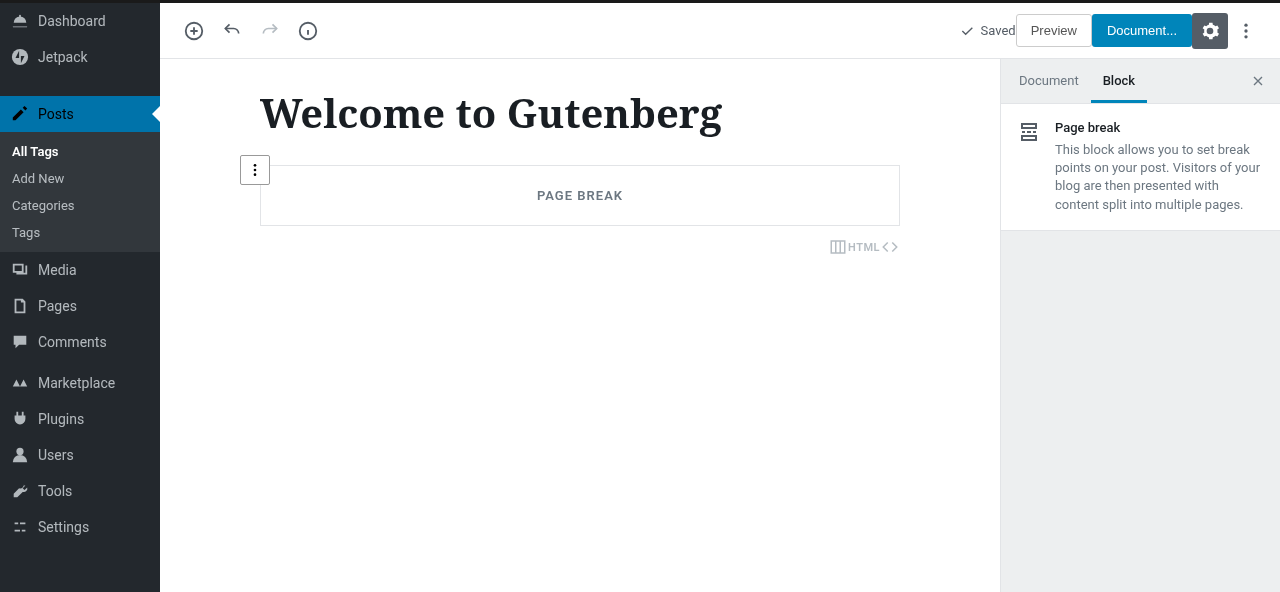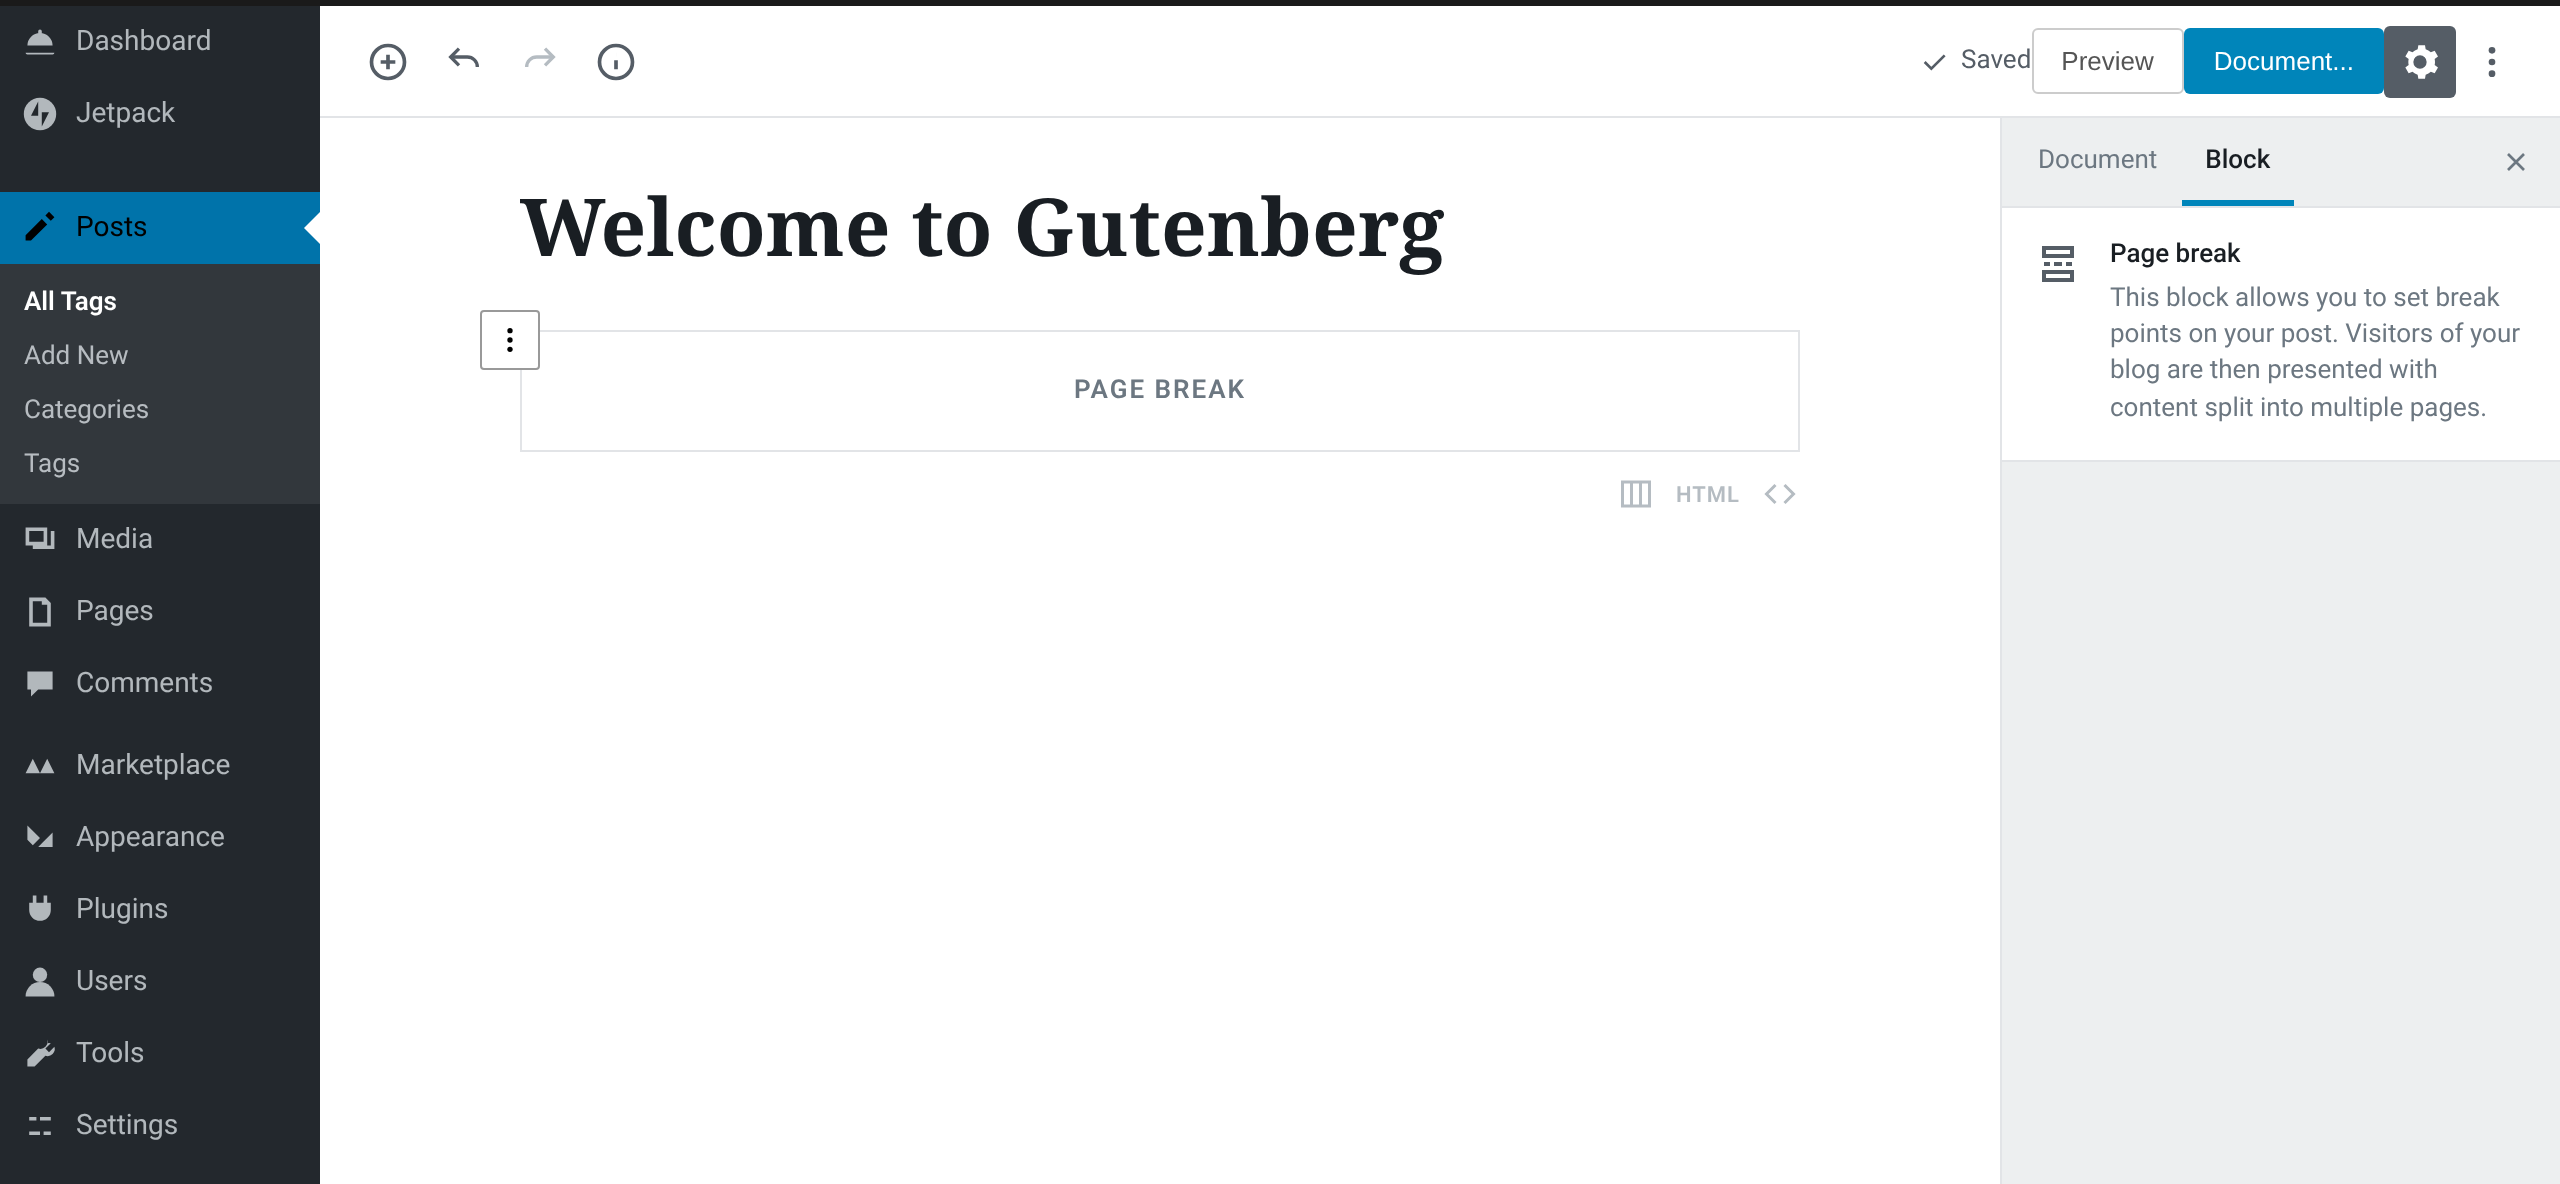--- a/index.html
+++ b/index.html
@@ -26,21 +26,21 @@
 .btn { padding: 8px 14px; border-radius: 3px; font-size: 13px; cursor: pointer; border: 1px solid transparent; }
 .btn-preview { background: #fff; border: 1px solid #ccc; color: #555; }
 .btn-publish { background: #0085ba; color: #fff; font-weight:500; }
 .btn-settings { background: #555d66; color: #fff; width: 36px; height: 36px; display: flex; align-items: center; justify-content: center; border-radius: 3px; }
 .body { flex: 1; display: flex; overflow: hidden; }
 .editor { flex: 1; padding: 30px 60px 0 60px; position: relative; overflow:auto; }
 .editor-inner { max-width: 640px; margin: 0 auto; position: relative; }
 .post-title { font-family: "Noto Serif", Georgia, serif; font-size: 40px; font-weight: 700; color: #191e23; margin-bottom: 28px; line-height:1.2; }
 .block-toolbar { position: absolute; left: -20px; top: 66px; width: 30px; height: 30px; border: 1px solid #999; background: #fff; display: flex; align-items: center; justify-content: center; cursor: pointer; border-radius:2px; }
 .page-break-block { border: 1px solid #e2e4e7; padding: 22px; text-align: center; color: #6c7781; font-weight: 600; letter-spacing: 1px; font-size: 13px; }
-.block-footer-tools { display: flex; justify-content: flex-end; gap: 10px; margin-top: 12px; align-items: center; color:#b5bcc2; }
+.block-footer-tools { display: flex; justify-content: flex-end; gap: 0; margin-top: 12px; align-items: center; color:#b5bcc2; }
 .block-footer-tools .ft { cursor: pointer; display:flex; align-items:center; }
 .block-footer-tools .html-label { font-size: 11px; font-weight:600; letter-spacing:0.5px; }
 .inspector { width: 280px; background: #edeff0; border-left: 1px solid #e2e4e7; display: flex; flex-direction: column; }
 .inspector-tabs { display: flex; align-items: center; border-bottom: 1px solid #e2e4e7; padding-left:6px; background:#edeff0; }
 .inspector-tab { padding: 14px 12px 12px 12px; font-size: 13px; color: #6c7781; cursor: pointer; border-bottom: 3px solid transparent; }
 .inspector-tab.active { color: #191e23; border-bottom-color: #0085ba; font-weight:500; }
 .inspector-close { margin-left: auto; padding: 10px 14px; cursor: pointer; color: #6c7781; }
 .inspector-body { padding: 16px; background: #fff; border-bottom: 1px solid #e2e4e7; display:flex; gap:14px; }
 .inspector-body .ib-icon { width:24px; flex-shrink:0; color:#555d66; }
 .inspector-body .ib-text .ib-title { font-weight: 500; color: #191e23; margin-bottom: 6px; font-size:13px; }
@@ -113,28 +113,20 @@
       <span class="icon">
           <svg width="18" height="18" viewBox="0 0 20 20">
             <path d="M2 14l4-8 4 8H2zm8 0l4-8 4 8h-8z"></path>
           </svg>
         </span>
       <span>Marketplace</span>
     </div>
     <div class="sidebar-item">
       <span class="icon">
           <svg width="18" height="18" viewBox="0 0 20 20">
-            <path d="M3 3l7 7-4 4-3-3V3zm9 9l5-5v8h-8l3-3z"></path>
-          </svg>
-        </span>
-      <span>Appearance</span>
-    </div>
-    <div class="sidebar-item">
-      <span class="icon">
-          <svg width="18" height="18" viewBox="0 0 20 20">
             <path d="M6 2v4H4v4a6 6 0 0012 0V6h-2V2h-2v4H8V2H6z"></path>
           </svg>
         </span>
       <span>Plugins</span>
     </div>
     <div class="sidebar-item">
       <span class="icon">
           <svg width="18" height="18" viewBox="0 0 20 20">
             <circle cx="10" cy="6" r="4"></circle>
             <path d="M2 18a8 8 0 0116 0H2z"></path>

